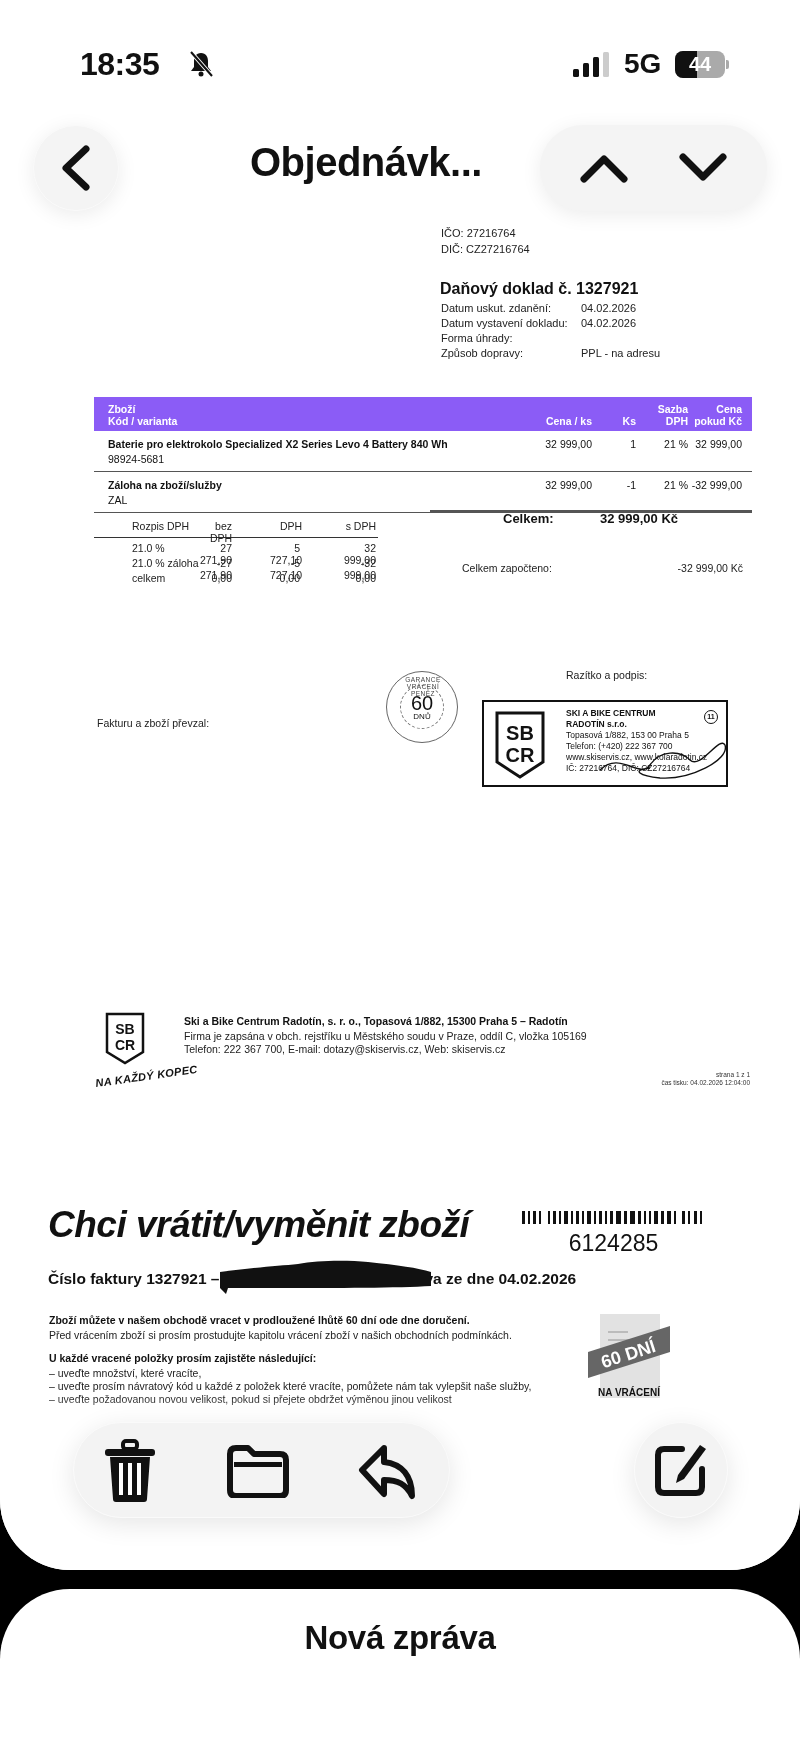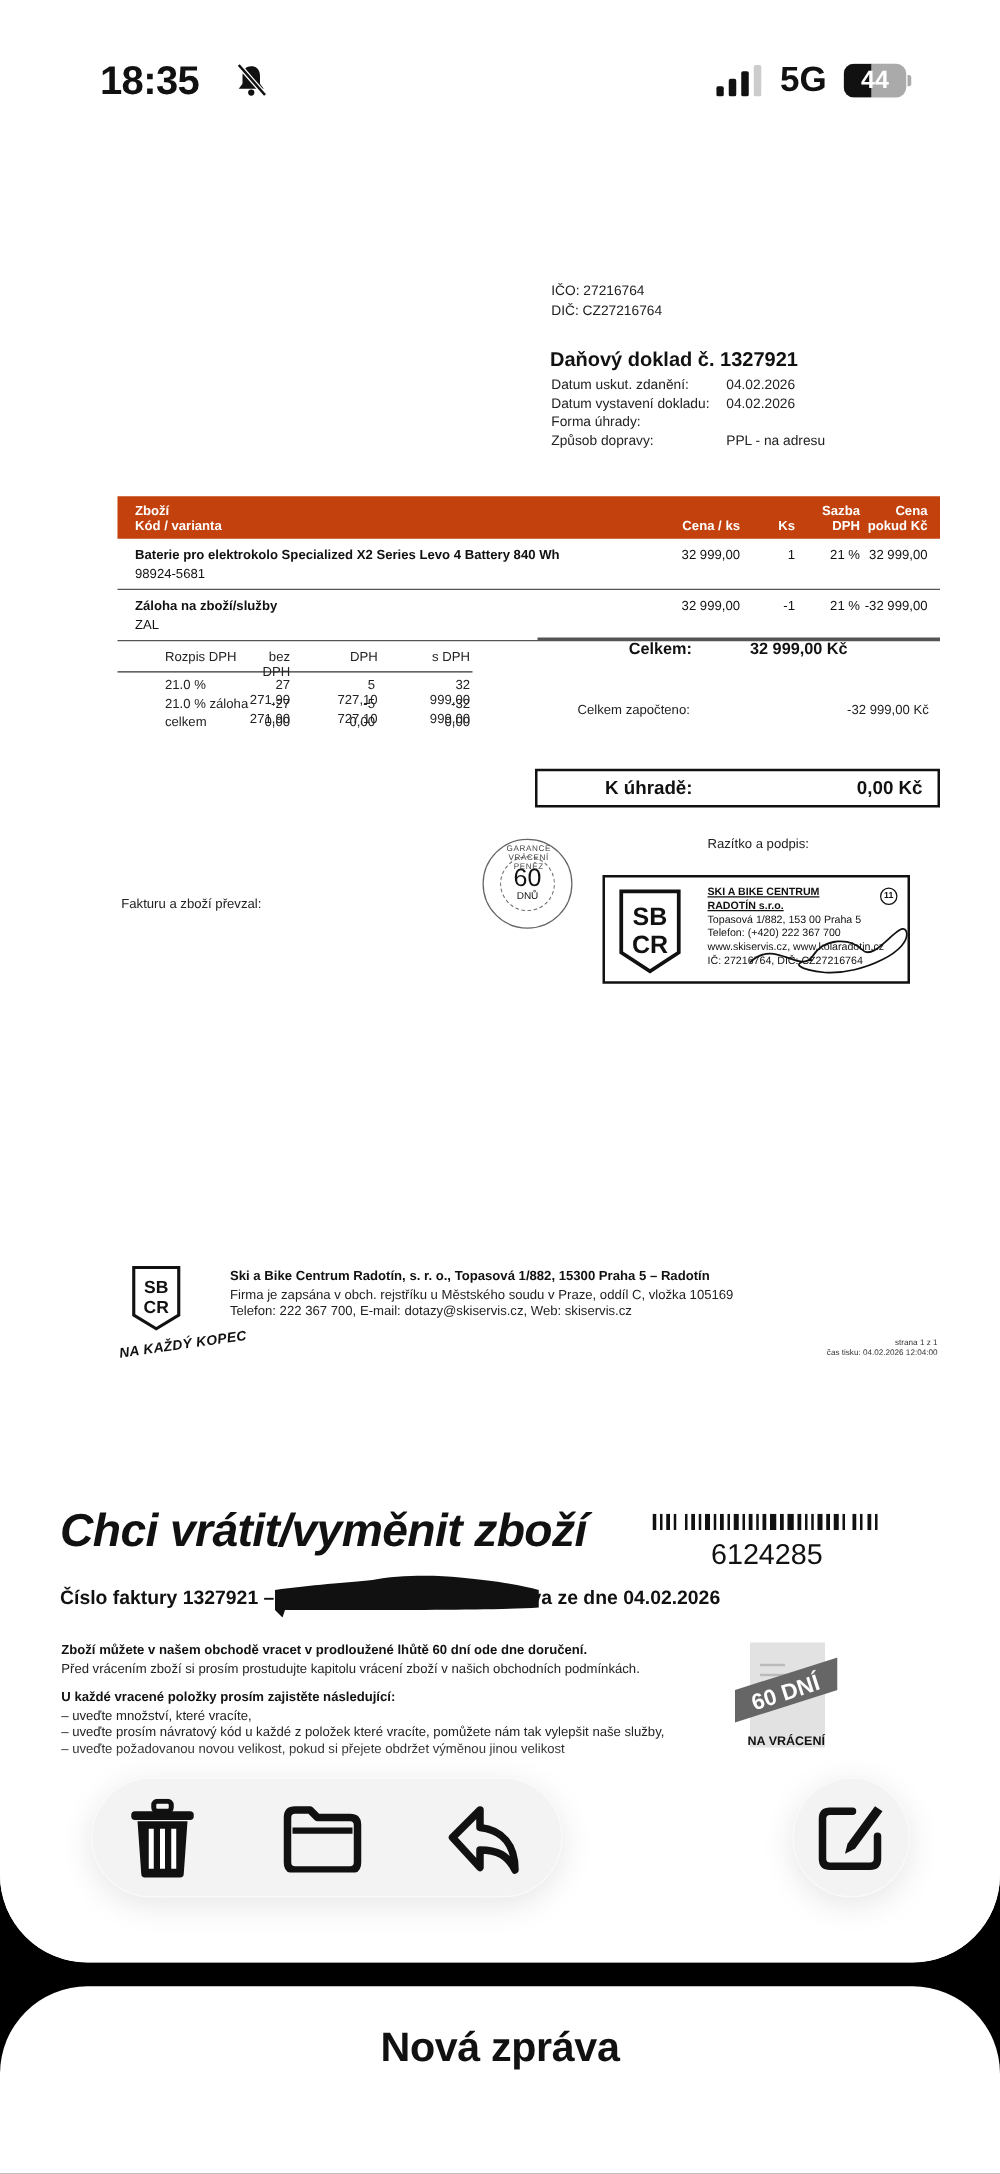--- a/index.html
+++ b/index.html
@@ -33,21 +33,21 @@
 
   
   .doc { position: absolute; left: 0; top: 0; width: 800px; height: 1570px; font-family: "Liberation Sans", sans-serif; }
   .ico-line { position: absolute; left: 441px; top: 227px; font-size: 11px; color: #222; }
   .dic-line { position: absolute; left: 441px; top: 243px; font-size: 11px; color: #222; }
   .doc-title { position: absolute; left: 440px; top: 280px; font-size: 16px; font-weight: bold; }
   .meta-row { position: absolute; left: 441px; font-size: 11px; color: #222; width: 330px; }
   .meta-row span.k { display: inline-block; width: 140px; }
 
   .items-table { position: absolute; left: 94px; top: 397px; width: 658px; }
-  .items-head { background: #c2410c; color: #fff; height: 34px; position: relative; font-size: 10.5px; font-weight: bold; }
+  .items-head { background: #8b5cf6; color: #fff; height: 34px; position: relative; font-size: 10.5px; font-weight: bold; }
   .items-head div { position: absolute; line-height: 12px; }
   .item-row { position: relative; height: 41px; border-bottom: 1.5px solid #555; font-size: 10.5px; }
   .item-row div { position: absolute; }
   .r { text-align: right; }
 
   .vat-table { position: absolute; left: 94px; top: 518px; width: 284px; font-size: 10.5px; color: #222; }
   .vat-row { position: relative; height: 15px; }
   .vat-row div { position: absolute; padding-left: 36px; }
   .vat-head { border-bottom: 1.5px solid #333; height: 20px; margin-bottom: 4px; }
 
@@ -64,21 +64,21 @@
   .razitko { position: absolute; left: 566px; top: 669px; font-size: 10.5px; color: #222; }
   .stamp-60 { position: absolute; left: 386px; top: 671px; width: 72px; height: 72px; border-radius: 50%; border: 1.5px solid #666; display: flex; flex-direction: column; align-items: center; justify-content: center; }
   .stamp-60 .inner { width: 44px; height: 44px; border-radius: 50%; border: 1px dashed #777; display: flex; flex-direction: column; align-items: center; justify-content: center; }
   .stamp-60 .big { font-size: 20px; line-height: 18px; }
   .stamp-60 .small { font-size: 8px; }
   .stamp-ring { position: absolute; font-size: 6.5px; color: #444; top: 4px; left: 10px; width: 52px; text-align: center; letter-spacing: 0.5px; }
 
   .company-stamp { position: absolute; left: 482px; top: 700px; width: 246px; height: 87px; border: 2px solid #111; }
   .cs-logo { position: absolute; left: 10px; top: 8px; width: 52px; height: 70px; }
   .cs-text { position: absolute; left: 82px; top: 6px; font-size: 8.5px; line-height: 11px; color: #111; }
-  .cs-text .b { font-weight: bold; text-decoration: underline; }
+  .cs-text .b { font-weight: bold; }
   .cs-badge { position: absolute; right: 8px; top: 8px; width: 14px; height: 14px; border: 1px solid #111; border-radius: 50%; font-size: 7px; text-align: center; line-height: 12px; font-weight: bold; }
   .signature { position: absolute; left: 590px; top: 730px; width: 140px; height: 60px; }
 
   .footer-logo { position: absolute; left: 105px; top: 1012px; width: 40px; height: 53px; }
   .footer-slogan { position: absolute; left: 95px; top: 1070px; font-size: 11px; font-weight: bold; font-style: italic; transform: rotate(-8deg); letter-spacing: 0.3px; }
   .footer-l1 { position: absolute; left: 184px; top: 1015px; font-size: 10.5px; font-weight: bold; }
   .footer-l2 { position: absolute; left: 184px; top: 1030px; font-size: 10.5px; color: #222; }
   .footer-l3 { position: absolute; left: 184px; top: 1043px; font-size: 10.5px; color: #222; }
   .page-no { position: absolute; left: 600px; top: 1071px; width: 150px; text-align: right; font-size: 6.5px; color: #333; }
   .print-time { position: absolute; left: 600px; top: 1079px; width: 150px; text-align: right; font-size: 6.5px; color: #333; }
@@ -173,24 +173,20 @@
         <div class="r" style="left:140px;width:66px">0,00</div>
         <div class="r" style="left:200px;width:82px">0,00</div>
       </div>
     </div>
 
     <div class="totals-line"></div>
     <div class="celkem-label">Celkem:</div>
     <div class="celkem-value">32 999,00 Kč</div>
     <div class="zapocteno-label">Celkem započteno:</div>
     <div class="zapocteno-value">-32 999,00 Kč</div>
-    <div class="uhrade-box">
-      <div class="uhrade-label">K úhradě:</div>
-      <div class="uhrade-value">0,00  Kč</div>
-    </div>
 
     <div class="prevzal">Fakturu a zboží převzal:</div>
     <div class="razitko">Razítko a podpis:</div>
 
     <div class="stamp-60">
       <div class="stamp-ring">GARANCE VRÁCENÍ PENĚZ</div>
       <div class="inner">
         <div class="big">60</div>
         <div class="small">DNŮ</div>
       </div>
@@ -305,20 +301,40 @@
     <div class="net">5G</div>
     <div class="battery-icon">
       <div class="battery-body">
           <div class="battery-fill"></div>
           <div class="battery-text">44</div>
         </div>
       <div class="battery-cap"></div>
     </div>
   </div>
 
+  <div class="nav">
+    <div class="back-button">
+      <svg width="36" height="50" viewBox="0 0 36 50">
+        <polyline points="28,6 8,25 28,44" fill="none" stroke="#111" stroke-width="7" stroke-linecap="round" stroke-linejoin="round"></polyline>
+      </svg>
+    </div>
+    <div class="nav-title">Objednávk...</div>
+    <div class="updown-group">
+      <div class="nav-btn">
+        <svg width="52" height="34" viewBox="0 0 52 34">
+          <polyline points="6,28 26,8 46,28" fill="none" stroke="#111" stroke-width="7" stroke-linecap="round" stroke-linejoin="round"></polyline>
+        </svg>
+      </div>
+      <div class="nav-btn">
+        <svg width="52" height="34" viewBox="0 0 52 34">
+          <polyline points="6,6 26,26 46,6" fill="none" stroke="#111" stroke-width="7" stroke-linecap="round" stroke-linejoin="round"></polyline>
+        </svg>
+      </div>
+    </div>
+  </div>
 
   <div class="toolbar-fade"></div>
   <div class="toolbar-group">
     <div class="tb-btn" style="left:22px">
       <svg width="56" height="64" viewBox="0 0 56 64">
         <rect x="21" y="2" width="14" height="8" rx="3" fill="none" stroke="#111" stroke-width="4"></rect>
         <rect x="3" y="10" width="50" height="7" rx="3" fill="#111"></rect>
         <path d="M8 18 L11 60 C11 62 12 63 14 63 L42 63 C44 63 45 62 45 60 L48 18 Z" fill="#111"></path>
         <rect x="17" y="24" width="4" height="32" fill="#fff"></rect>
         <rect x="26" y="24" width="4" height="32" fill="#fff"></rect>

